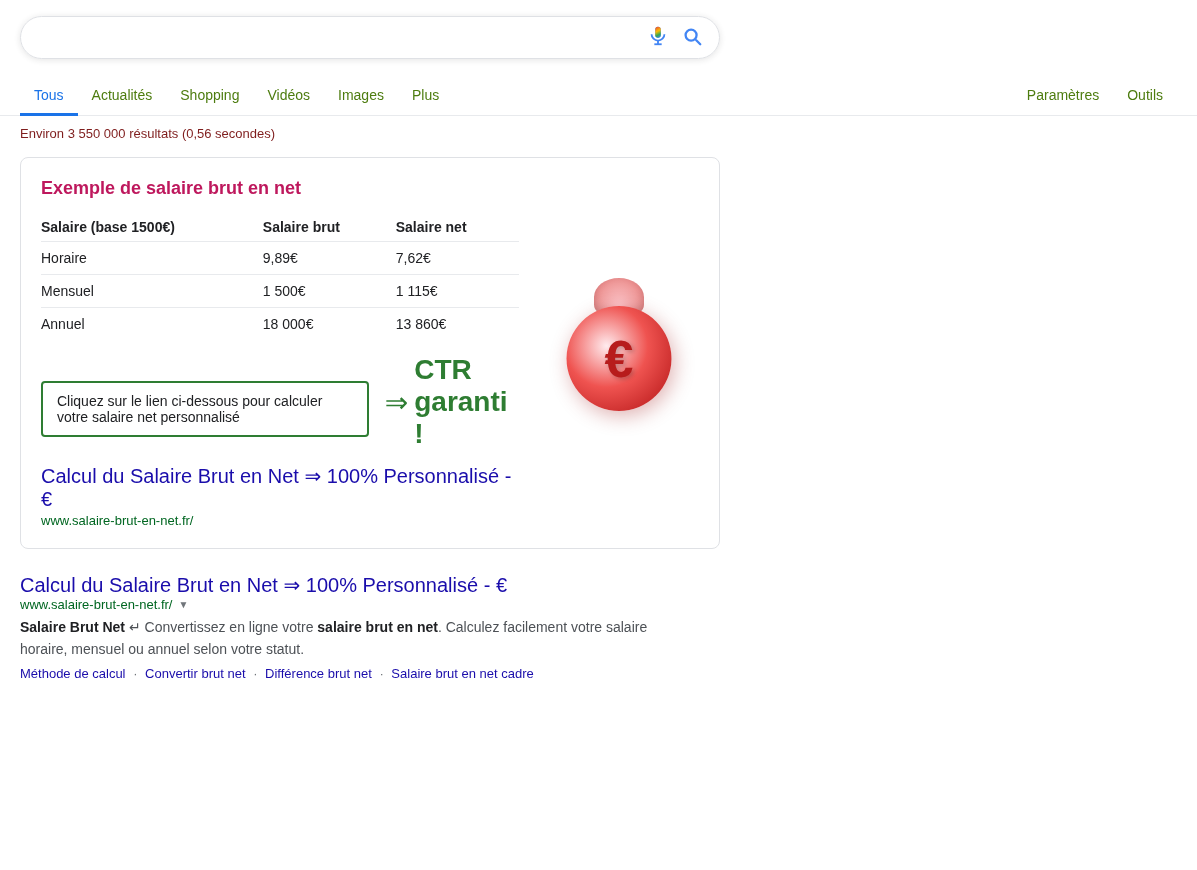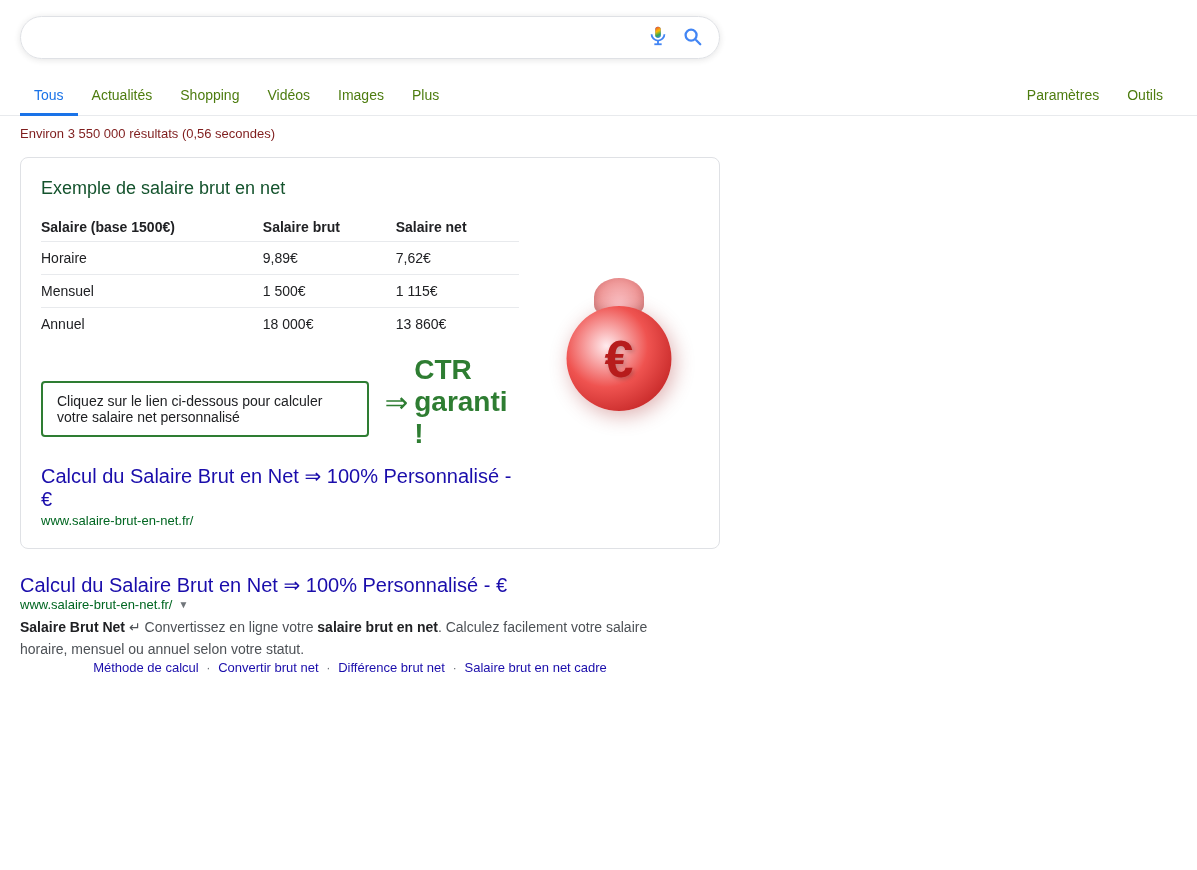--- a/index.html
+++ b/index.html
@@ -92,23 +92,23 @@
     }
     .featured-card-right {
       width: 160px;
       display: flex;
       align-items: center;
       justify-content: center;
     }
 
     .card-title {
       font-size: 18px;
-      color: #14532d;
+      color: #be185d;
       margin-bottom: 14px;
-      font-weight: normal;
+      font-weight: bold;
     }
 
     
     .salary-table {
       width: 100%;
       border-collapse: collapse;
       font-size: 14px;
     }
     .salary-table th {
       text-align: left;
@@ -195,23 +195,23 @@
       font-size: 14px;
       color: #4d5156;
       line-height: 1.58;
       margin-top: 4px;
     }
     .organic-snippet strong {
       color: #202124;
       font-weight: bold;
     }
     .organic-sitelinks {
+      margin-top: 6px;
       font-size: 13px;
       color: #70757a;
-      text-align: center;
     }
     .sitelink {
       color: #1a0dab;
       text-decoration: none;
       cursor: pointer;
     }
     .sitelink-sep {
       color: #70757a;
       margin: 0 4px;
     }

